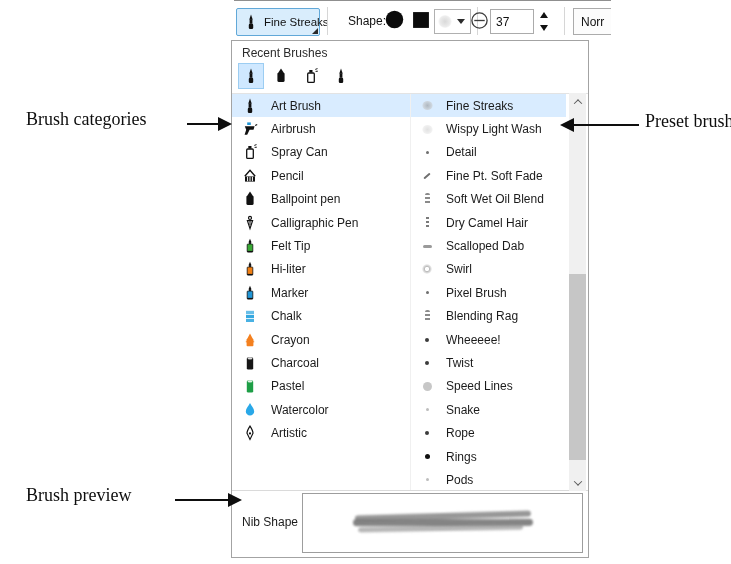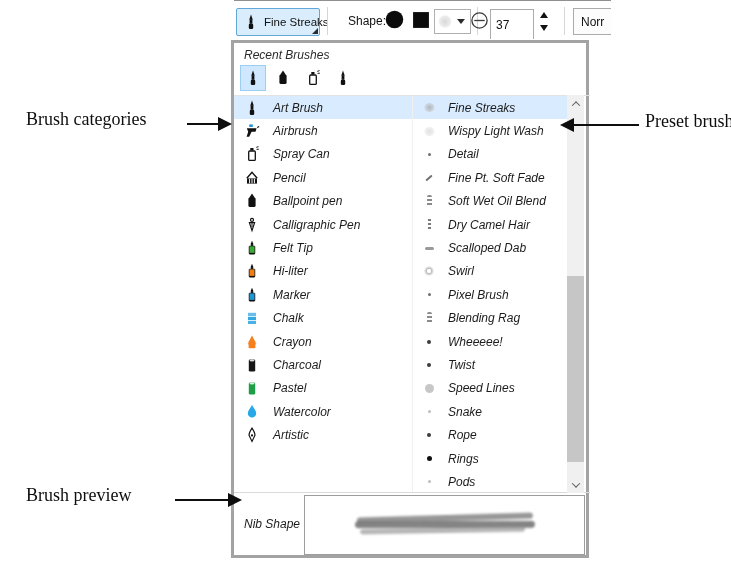--- a/index.html
+++ b/index.html
@@ -13,28 +13,28 @@
   #brush-picker { position:absolute; left:2px; top:7px; width:84px; height:28px; background:#d9edfc; border:1px solid #61a8d8; border-radius:2px; display:flex; align-items:center; padding-left:6px; cursor:pointer; }
   #brush-picker .ic { width:16px; height:16px; color:#111; flex:none; }
   #brush-picker .lbl { font-size:11.5px; color:#111; margin-left:5px; white-space:nowrap; }
   #brush-picker .corner { position:absolute; right:1px; bottom:1px; width:0; height:0; border-left:6px solid transparent; border-bottom:6px solid #2b2b2b; }
   #shape-label { position:absolute; left:114px; top:13px; font-size:12px; color:#111; }
   .shape-btn { position:absolute; top:9px; background:none; border:none; width:22px; height:22px; display:flex; align-items:center; justify-content:center; cursor:pointer; }
   #custom-nib { position:absolute; left:200px; top:8px; width:37px; height:25px; background:#fff; border:1px solid #b0b0b0; display:flex; align-items:center; cursor:pointer; }
   .custom-blob { width:14px; height:13px; margin-left:3px; border-radius:50%; background:radial-gradient(circle, #b9b9b9 0%, #dcdcdc 55%, transparent 75%); opacity:.55; }
   .caret-down { width:0; height:0; border-left:4px solid transparent; border-right:4px solid transparent; border-top:5px solid #2b2b2b; margin-left:5px; }
   #dia-icon { position:absolute; left:236px; top:10px; width:19px; height:19px; }
-  #size-field { position:absolute; left:256px; top:8px; width:44px; height:31px; border:1px solid #ababab; background:#fff; font-size:12px; color:#111; display:flex; align-items:center; padding-left:5px; }
+  #size-field { position:absolute; left:256px; top:8px; width:44px; height:25px; border:1px solid #ababab; background:#fff; font-size:12px; color:#111; display:flex; align-items:center; padding-left:5px; }
   #spinner { position:absolute; left:302px; top:8px; width:16px; height:25px; display:flex; flex-direction:column; align-items:center; justify-content:space-around; }
   .tri-up { width:0; height:0; border-left:4.5px solid transparent; border-right:4.5px solid transparent; border-bottom:6px solid #111; cursor:pointer; }
   .tri-down { width:0; height:0; border-left:4.5px solid transparent; border-right:4.5px solid transparent; border-top:6px solid #111; cursor:pointer; }
   #merge-btn { position:absolute; left:339px; top:7px; width:60px; height:27px; border:1px solid #ababab; background:#fcfcfc; font-size:12px; color:#111; text-align:left; padding-left:7px; font-family:"Liberation Sans",sans-serif; }
 
   
-  #panel { position:absolute; left:207px; top:40px; width:358px; height:518px; background:#fff; border:3px solid #a3a3a3;font-style:italic; }
+  #panel { position:absolute; left:207px; top:40px; width:358px; height:518px; background:#fff; border:1px solid #a3a3a3; }
   #recent-label { position:absolute; left:10px; top:5px; font-size:12px; color:#2b2b2b; }
   #recent-row { position:absolute; left:6px; top:22px; display:flex; gap:4px; }
   .recent-box { width:26px; height:26px; display:flex; align-items:center; justify-content:center; cursor:pointer; border:1px solid transparent; }
   .recent-box.selected { background:#cfe8ff; border:1px solid #9ccdf2; }
   .recent-box .ic { width:16px; height:16px; }
 
   #lists { position:absolute; left:0; top:52px; width:356px; height:398px; border-top:1px solid #e3e3e3; border-bottom:1px solid #dadada; display:flex; }
   #cat-col { width:178px; height:100%; }
   #preset-col { width:156px; height:100%; border-left:1px solid #f0f0f0; }
   .row { display:flex; align-items:center; height:23.4px; cursor:pointer; }

